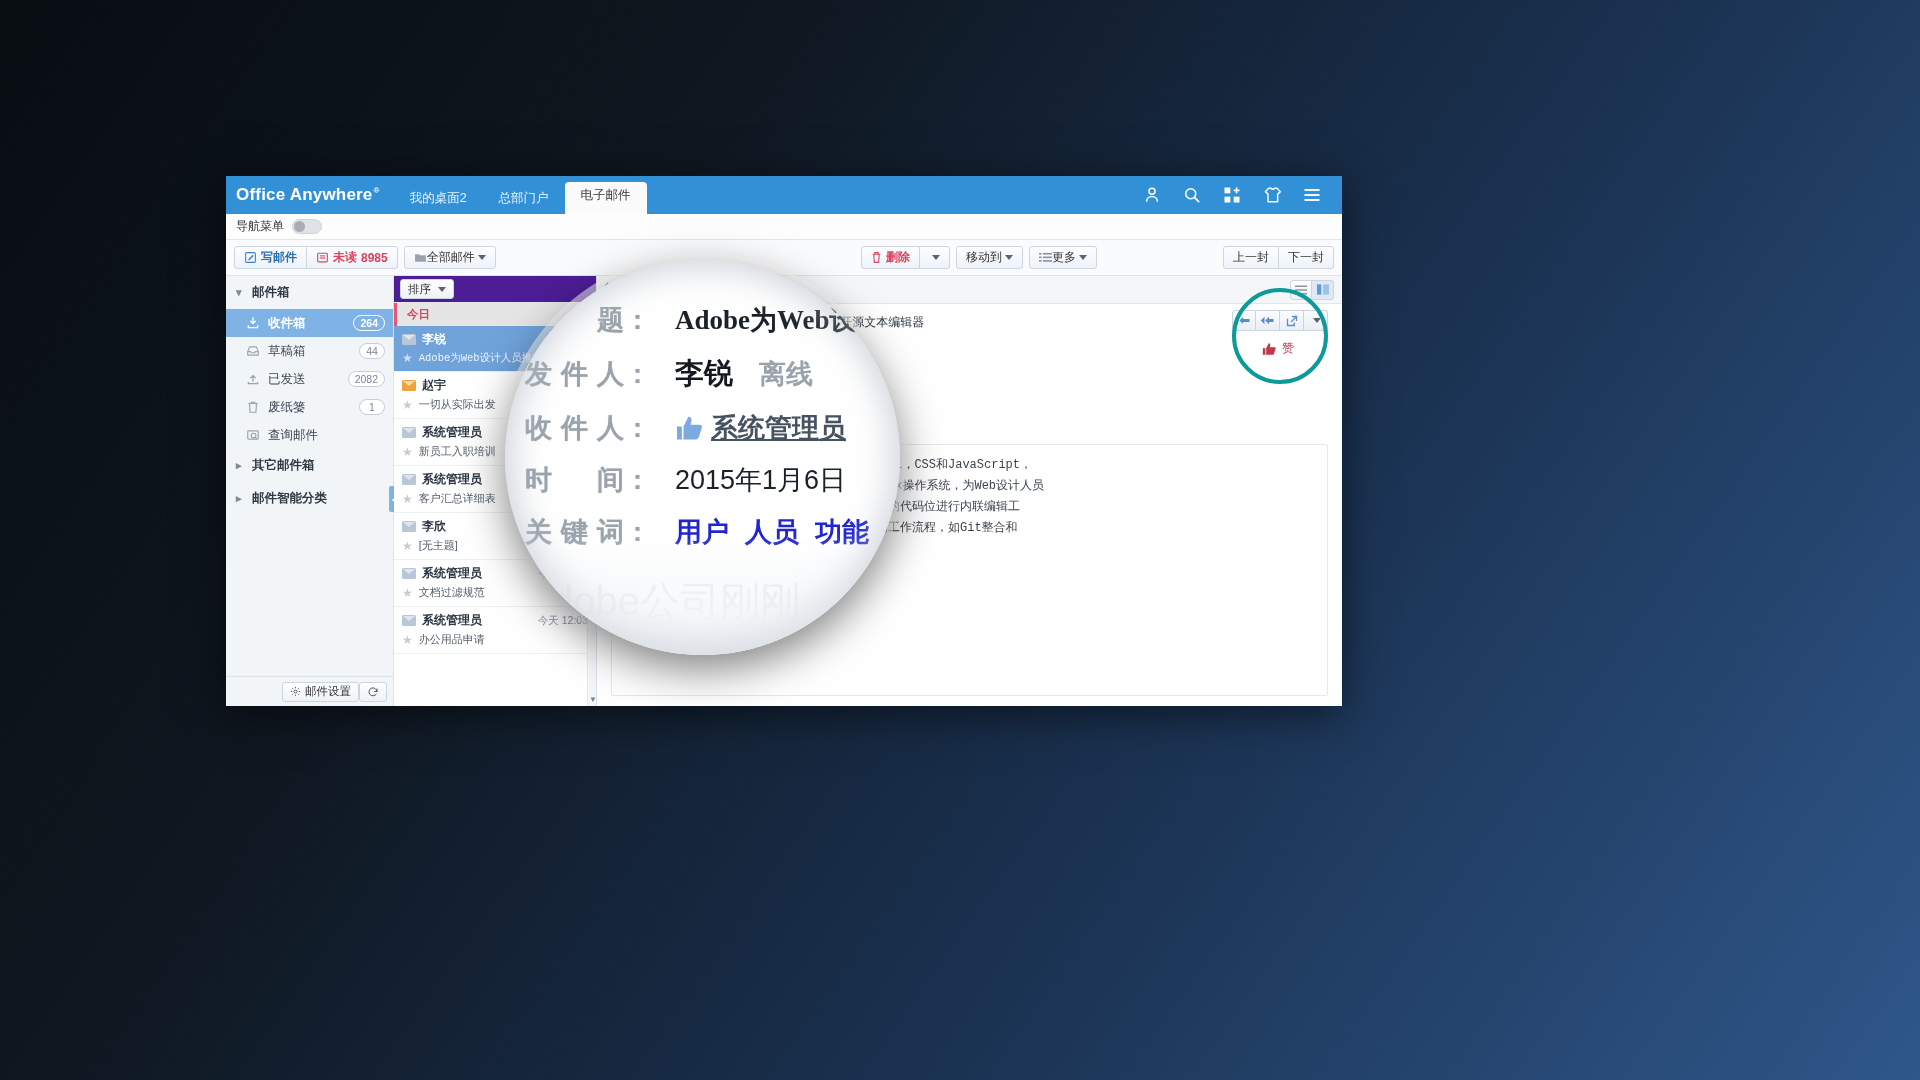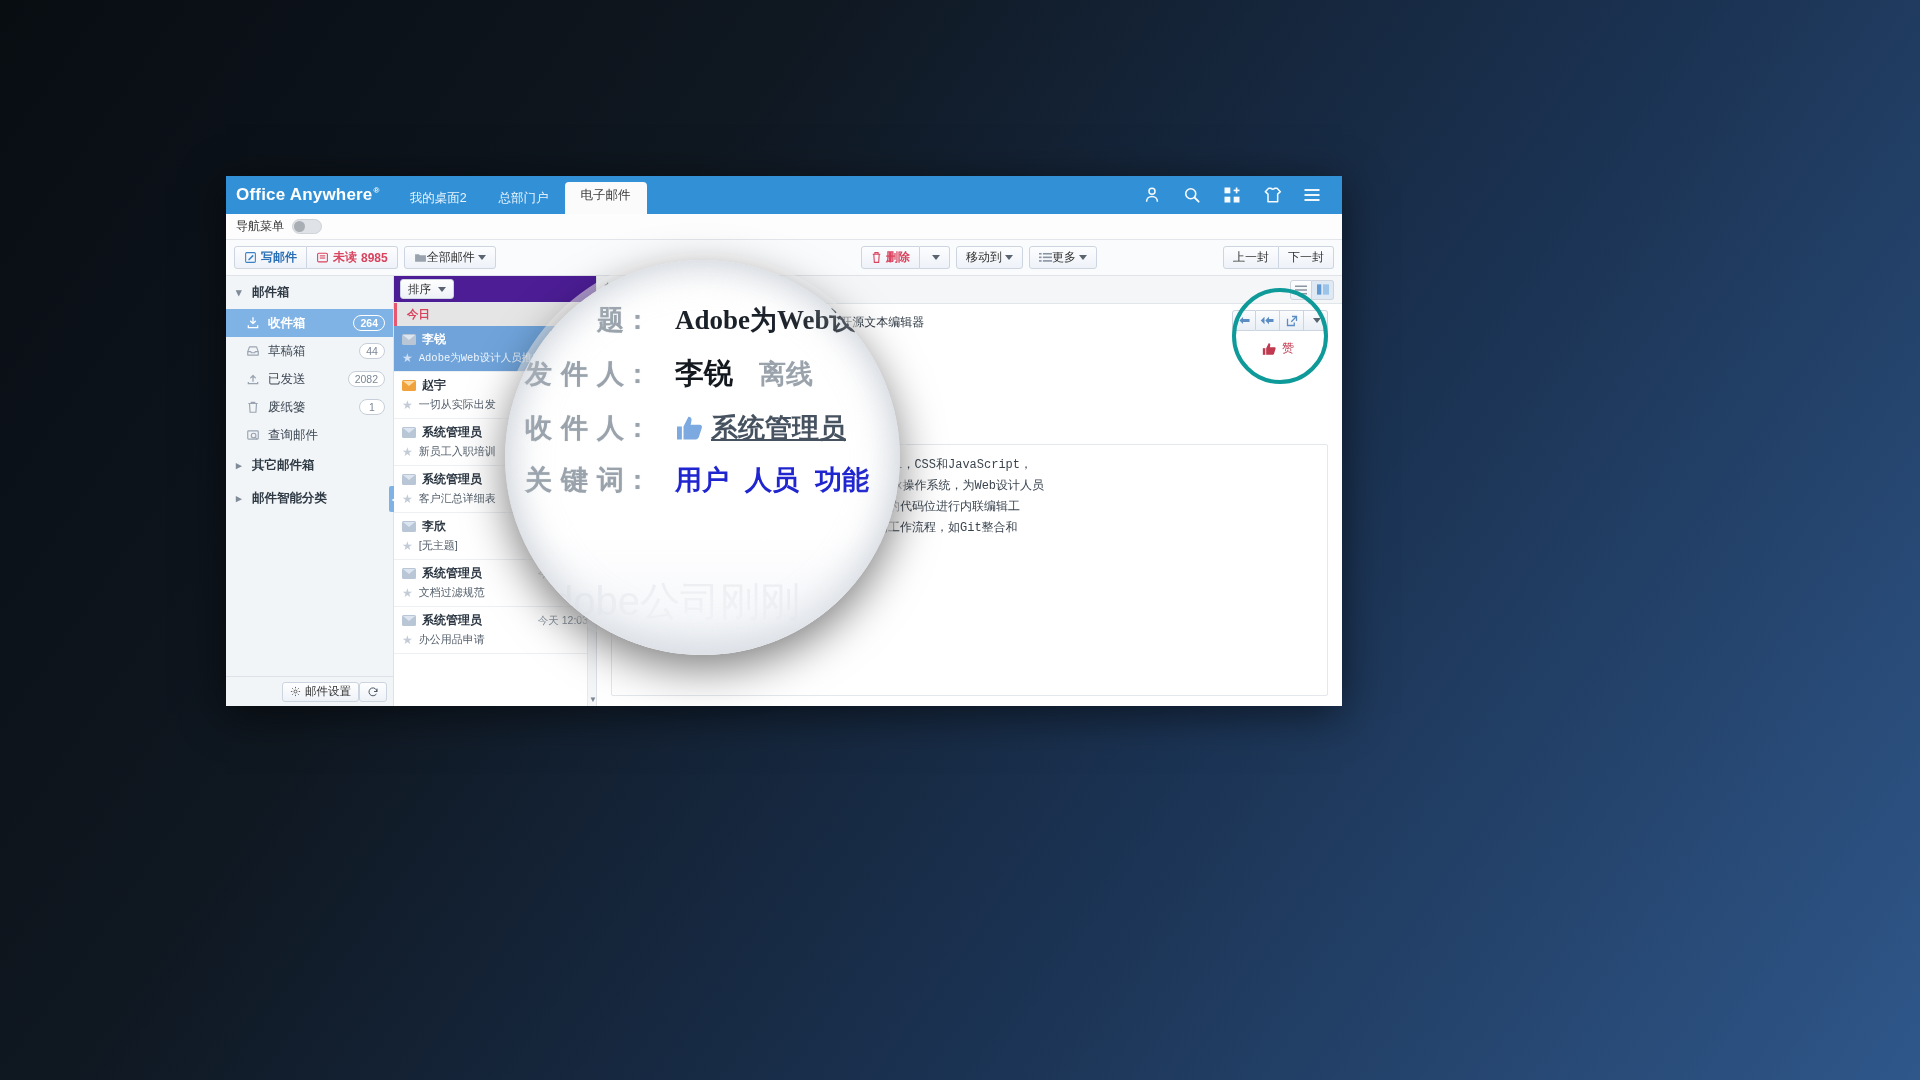--- a/index.html
+++ b/index.html
@@ -656,20 +656,24 @@
       <span class="mg-lbl">收件人:</span>
       <span id="mag-thumb">
         <svg width="30" height="26" viewBox="0 0 18 16">
             <path d="M1 7h3v8H1z" fill="#7ca9e0"></path>
             <path d="M5 7l3-6c1.6 0 2.2 1.2 1.9 2.5L9.4 6H15c1 0 1.6.9 1.3 1.8l-1.8 5.6c-.2.9-1 1.6-2 1.6H5z" fill="#7ca9e0"></path>
           </svg>
       </span>
       <span class="mg-recip">系统管理员</span>
     </div>
     <div class="mg-row">
+      <span class="mg-lbl">时　间:</span>
+      <span class="mg-val">2015年1月6日</span>
+    </div>
+    <div class="mg-row">
       <span class="mg-lbl">关键词:</span>
       <span class="mg-kw">用户</span>
       <span class="mg-kw">人员</span>
       <span class="mg-kw">功能</span>
     </div>
     <div id="mag-ghost">dobe公司刚刚</div>
   </div>
   <div id="mag-blur-bottom"></div>
   <div id="mag-edge"></div>
 </div>

